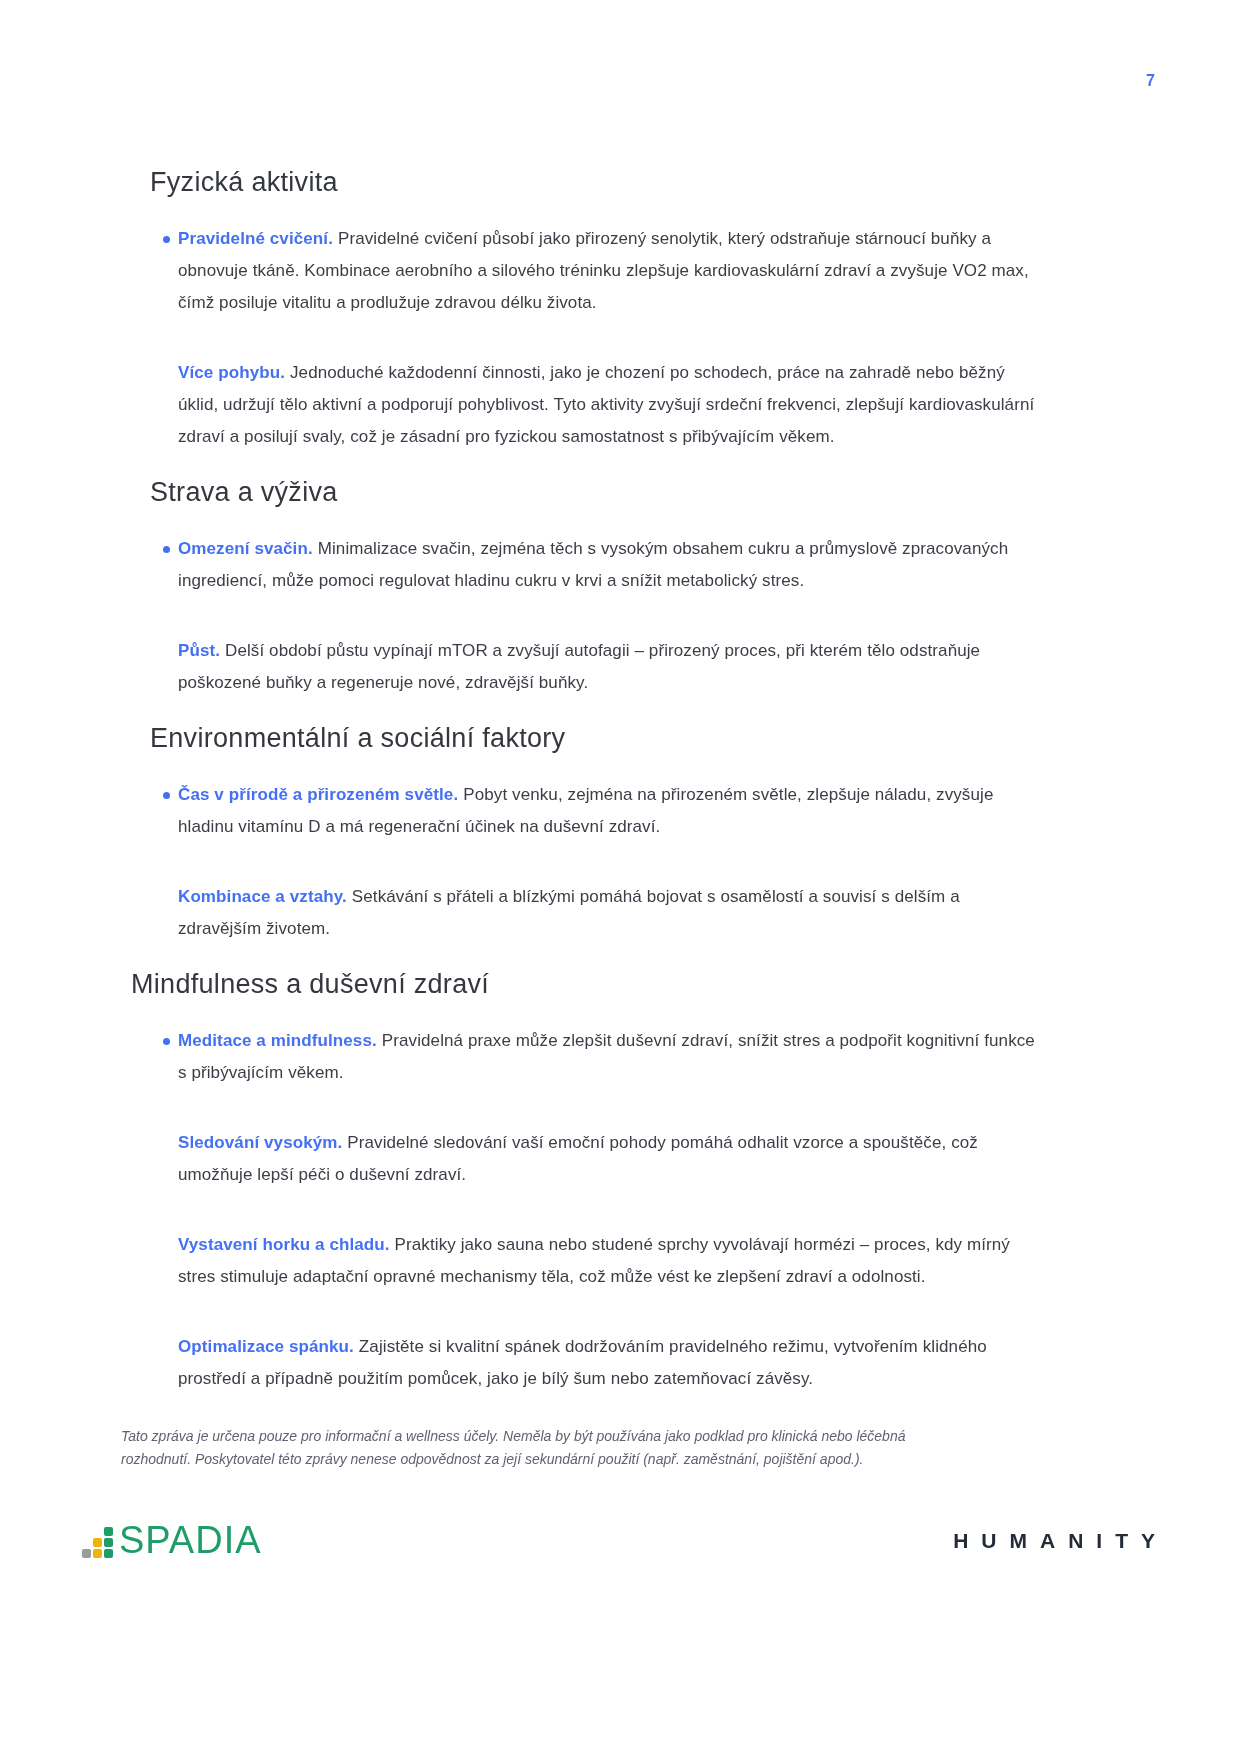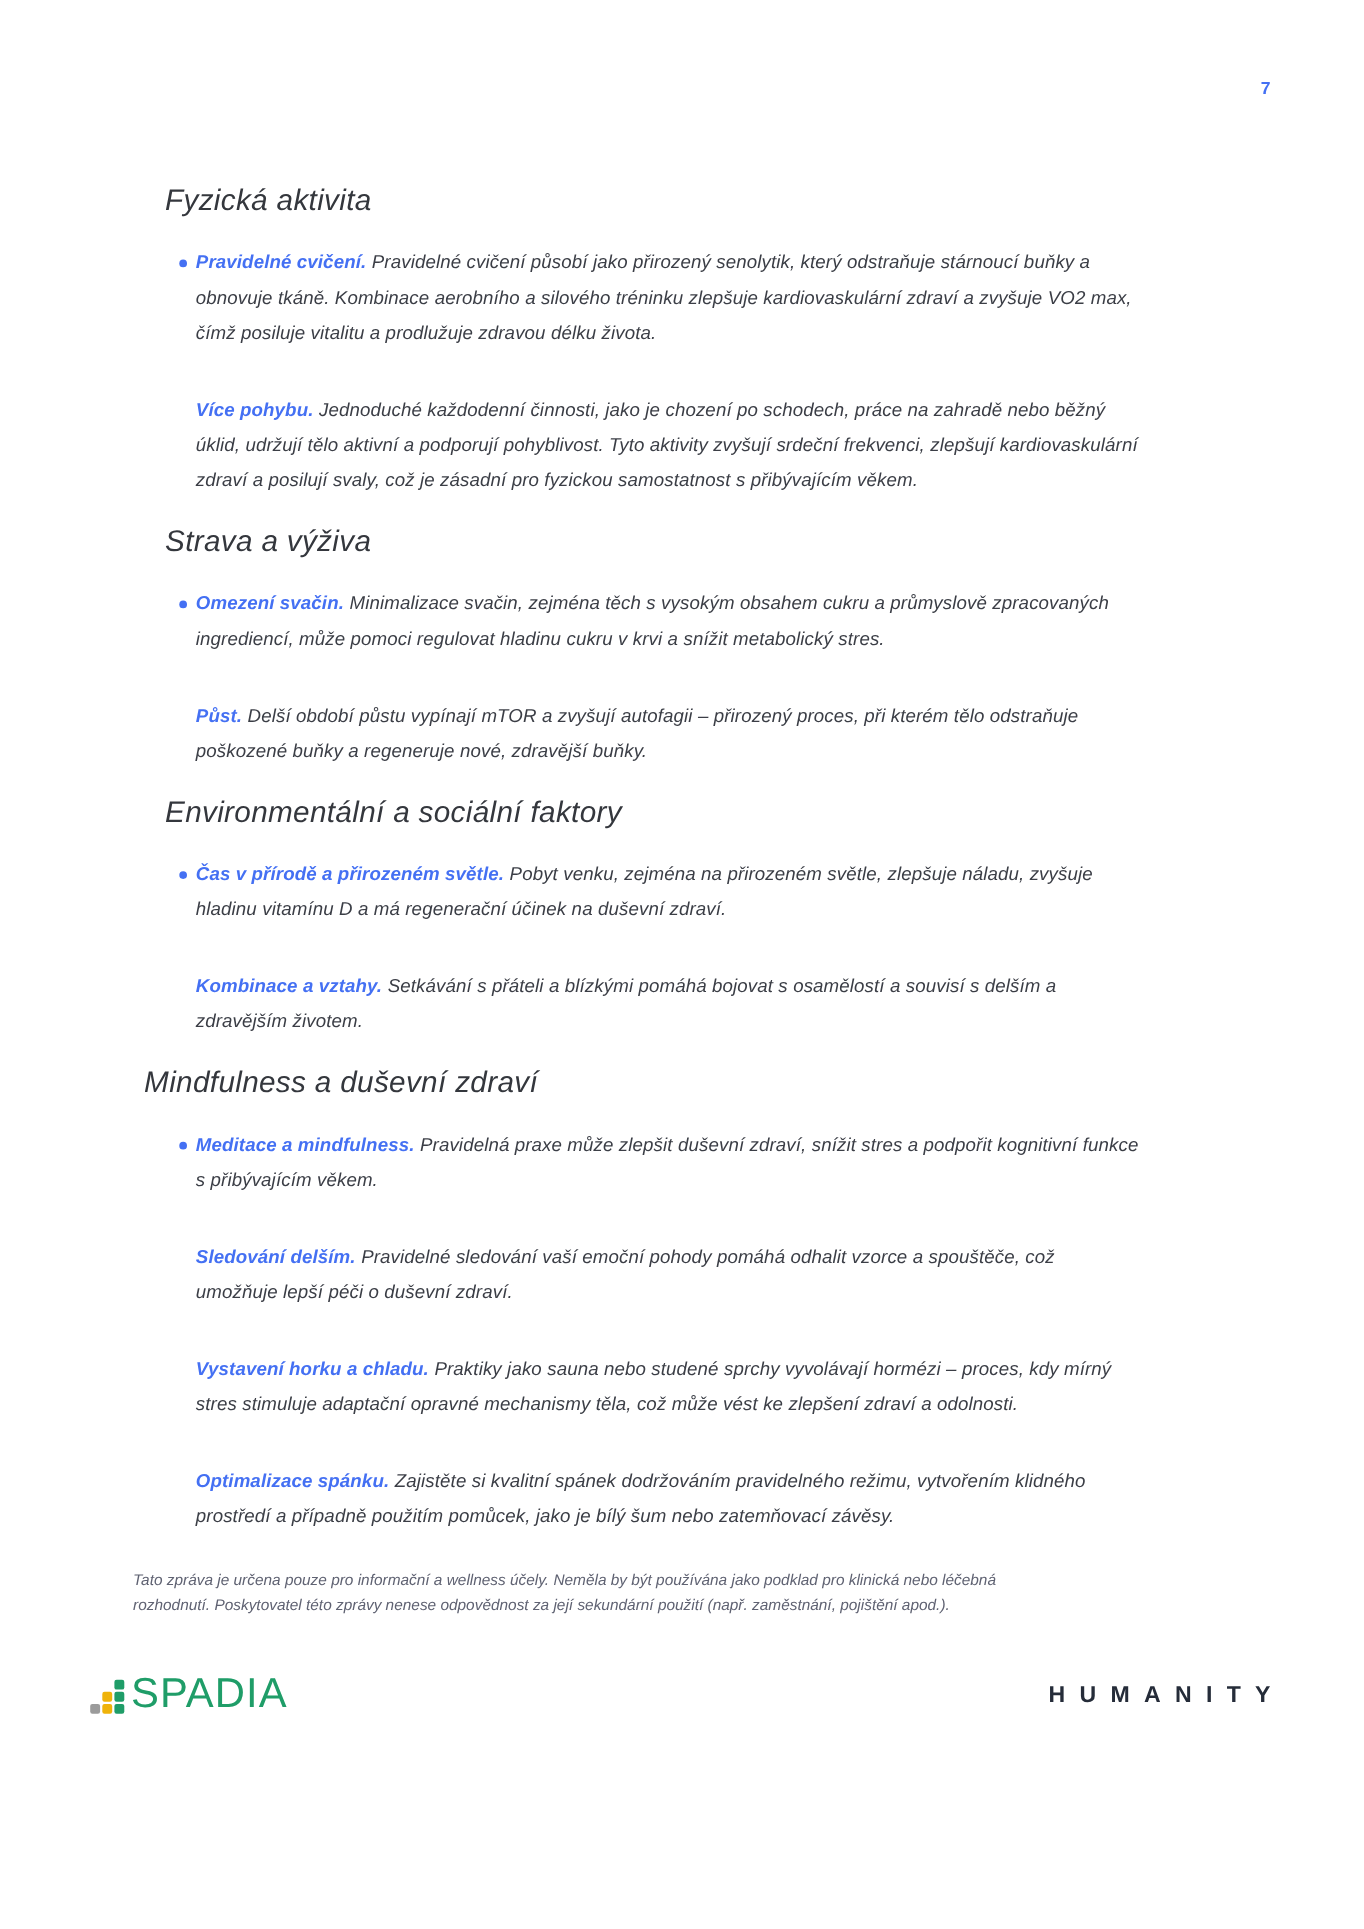--- a/index.html
+++ b/index.html
@@ -15,21 +15,21 @@
     padding: 163px 85px 0 150px;
   }
   .page-number {
     position: absolute;
     top: 72px;
     right: 85px;
     font-size: 16px;
     font-weight: bold;
     color: #4470f3;
   }
-  .section { margin-top: 20px; font-style: italic; }
+  .section { margin-top: 20px; }
   .section.first { margin-top: 0; }
   .section-title {
     font-size: 27px;
     line-height: 38px;
     font-weight: 400;
     letter-spacing: 0.3px;
     color: #34373d;
     margin: 0 0 22px 0;
   }
   .section-title.offset { margin-left: -19px; }
@@ -146,21 +146,21 @@
     </div>
   </div>
 
   <div class="section">
     <h2 class="section-title offset">Mindfulness a duševní zdraví</h2>
     <div class="item bulleted after-title">
       <span class="bullet-dot"></span>
       <span class="item-lead">Meditace a mindfulness.</span><span class="item-text">Pravidelná praxe může zlepšit duševní zdraví, snížit stres a podpořit kognitivní funkce s přibývajícím věkem.</span>
     </div>
     <div class="item">
-      <span class="item-lead">Sledování delším.</span><span class="item-text">Pravidelné sledování vaší emoční pohody pomáhá odhalit vzorce a spouštěče, což umožňuje lepší péči o duševní zdraví.</span>
+      <span class="item-lead">Sledování vysokým.</span><span class="item-text">Pravidelné sledování vaší emoční pohody pomáhá odhalit vzorce a spouštěče, což umožňuje lepší péči o duševní zdraví.</span>
     </div>
     <div class="item">
       <span class="item-lead">Vystavení horku a chladu.</span><span class="item-text">Praktiky jako sauna nebo studené sprchy vyvolávají hormézi – proces, kdy mírný stres stimuluje adaptační opravné mechanismy těla, což může vést ke zlepšení zdraví a odolnosti.</span>
     </div>
     <div class="item">
       <span class="item-lead">Optimalizace spánku.</span><span class="item-text">Zajistěte si kvalitní spánek dodržováním pravidelného režimu, vytvořením klidného prostředí a případně použitím pomůcek, jako je bílý šum nebo zatemňovací závěsy.</span>
     </div>
   </div>
 
   <div class="disclaimer">Tato zpráva je určena pouze pro informační a wellness účely. Neměla by být používána jako podklad pro klinická nebo léčebná rozhodnutí. Poskytovatel této zprávy nenese odpovědnost za její sekundární použití (např. zaměstnání, pojištění apod.).</div>

